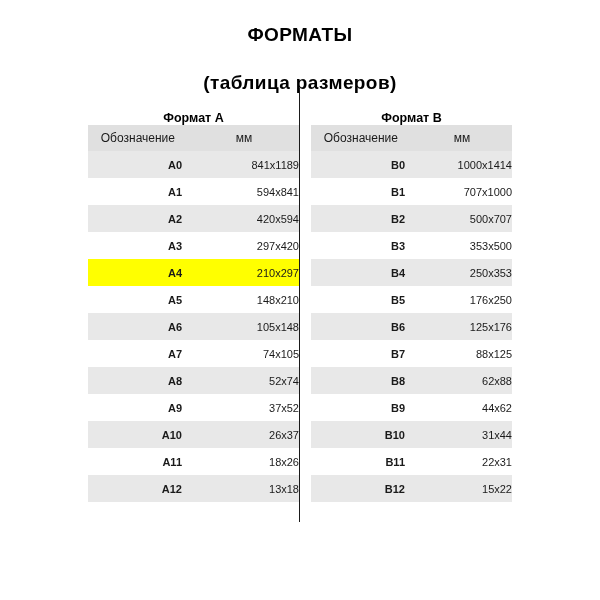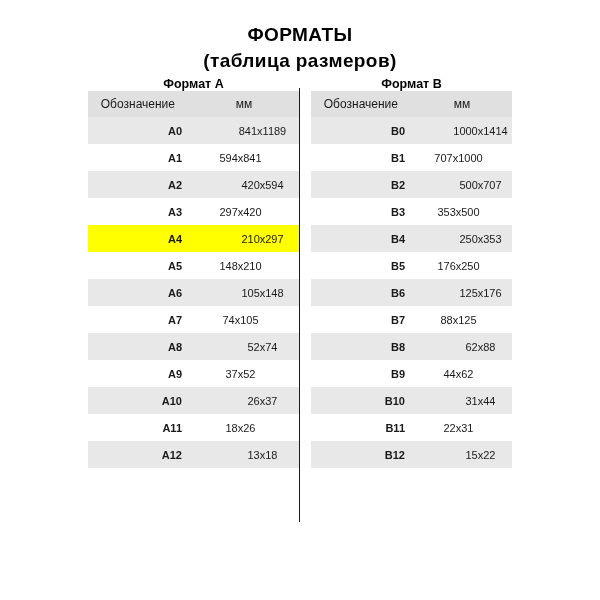--- a/index.html
+++ b/index.html
@@ -25,23 +25,24 @@
     text-align: center;
     font-size: 19px;
     font-weight: bold;
     letter-spacing: 0.4px;
     line-height: 1.35;
     margin: 0;
     color: #000;
   }
   .title .line2 {
     display: block;
+    margin-top: 22px;
   }
   .table-wrap {
-    margin-top: 4px;
+    margin-top: 16px;
   }
   table.sizes {
     width: 100%;
     border-collapse: collapse;
     table-layout: fixed;
     font-size: 11px;
   }
   table.sizes td, table.sizes th {
     padding: 0;
     margin: 0;
@@ -85,21 +86,21 @@
     vertical-align: middle;
     font-size: 11px;
   }
   td.code {
     text-align: right;
     padding-right: 7px;
     font-weight: bold;
     font-size: 11.5px;
   }
   td.mm {
-    text-align: center;
+    text-align: right;
     padding-left: 7px;
   }
   tr.shade td.code, tr.shade td.mm {
     background: #e8e8e8;
     padding-left: 44px;
   }
   tr.data td.highlight {
     background: #ffff00 !important;
   }
 </style>

